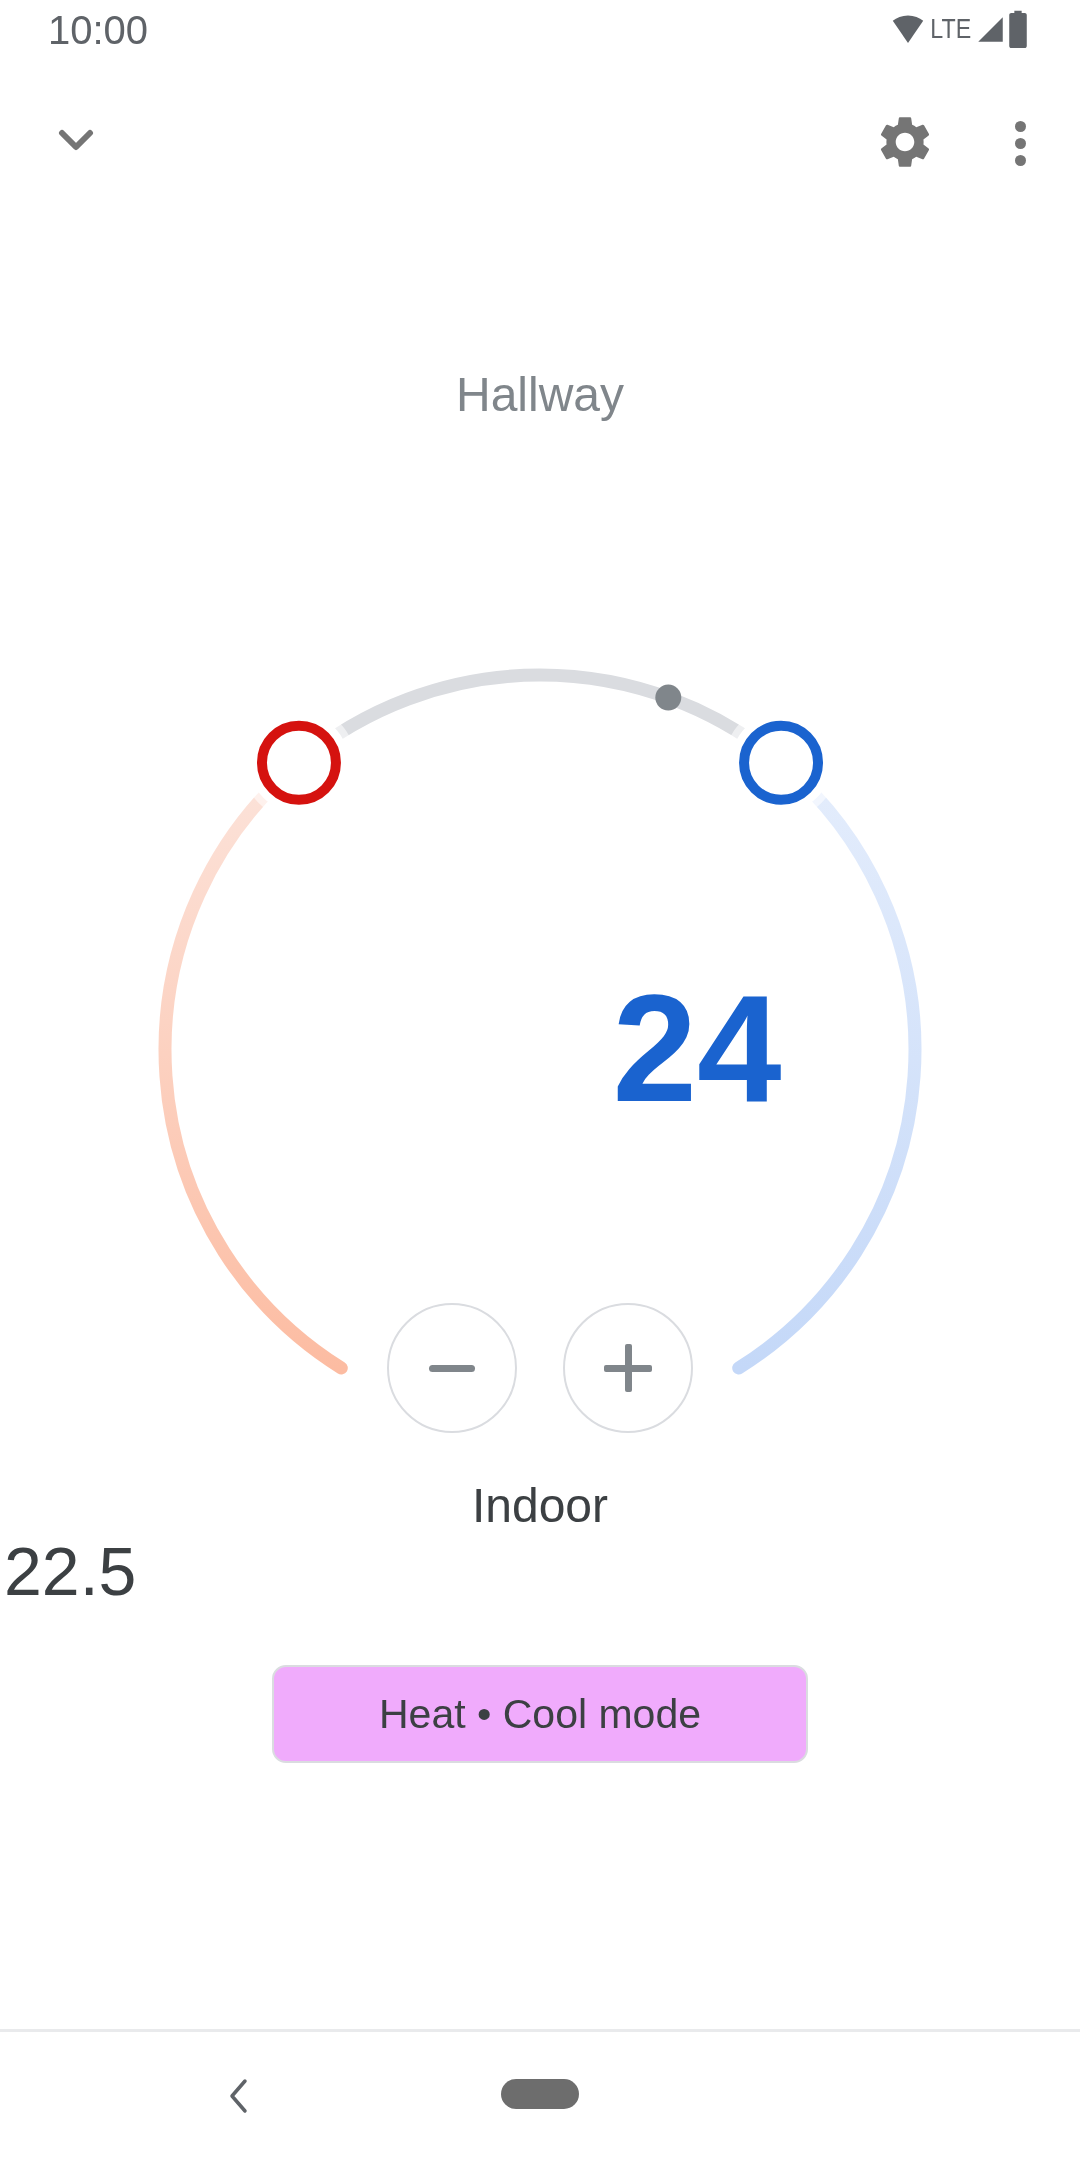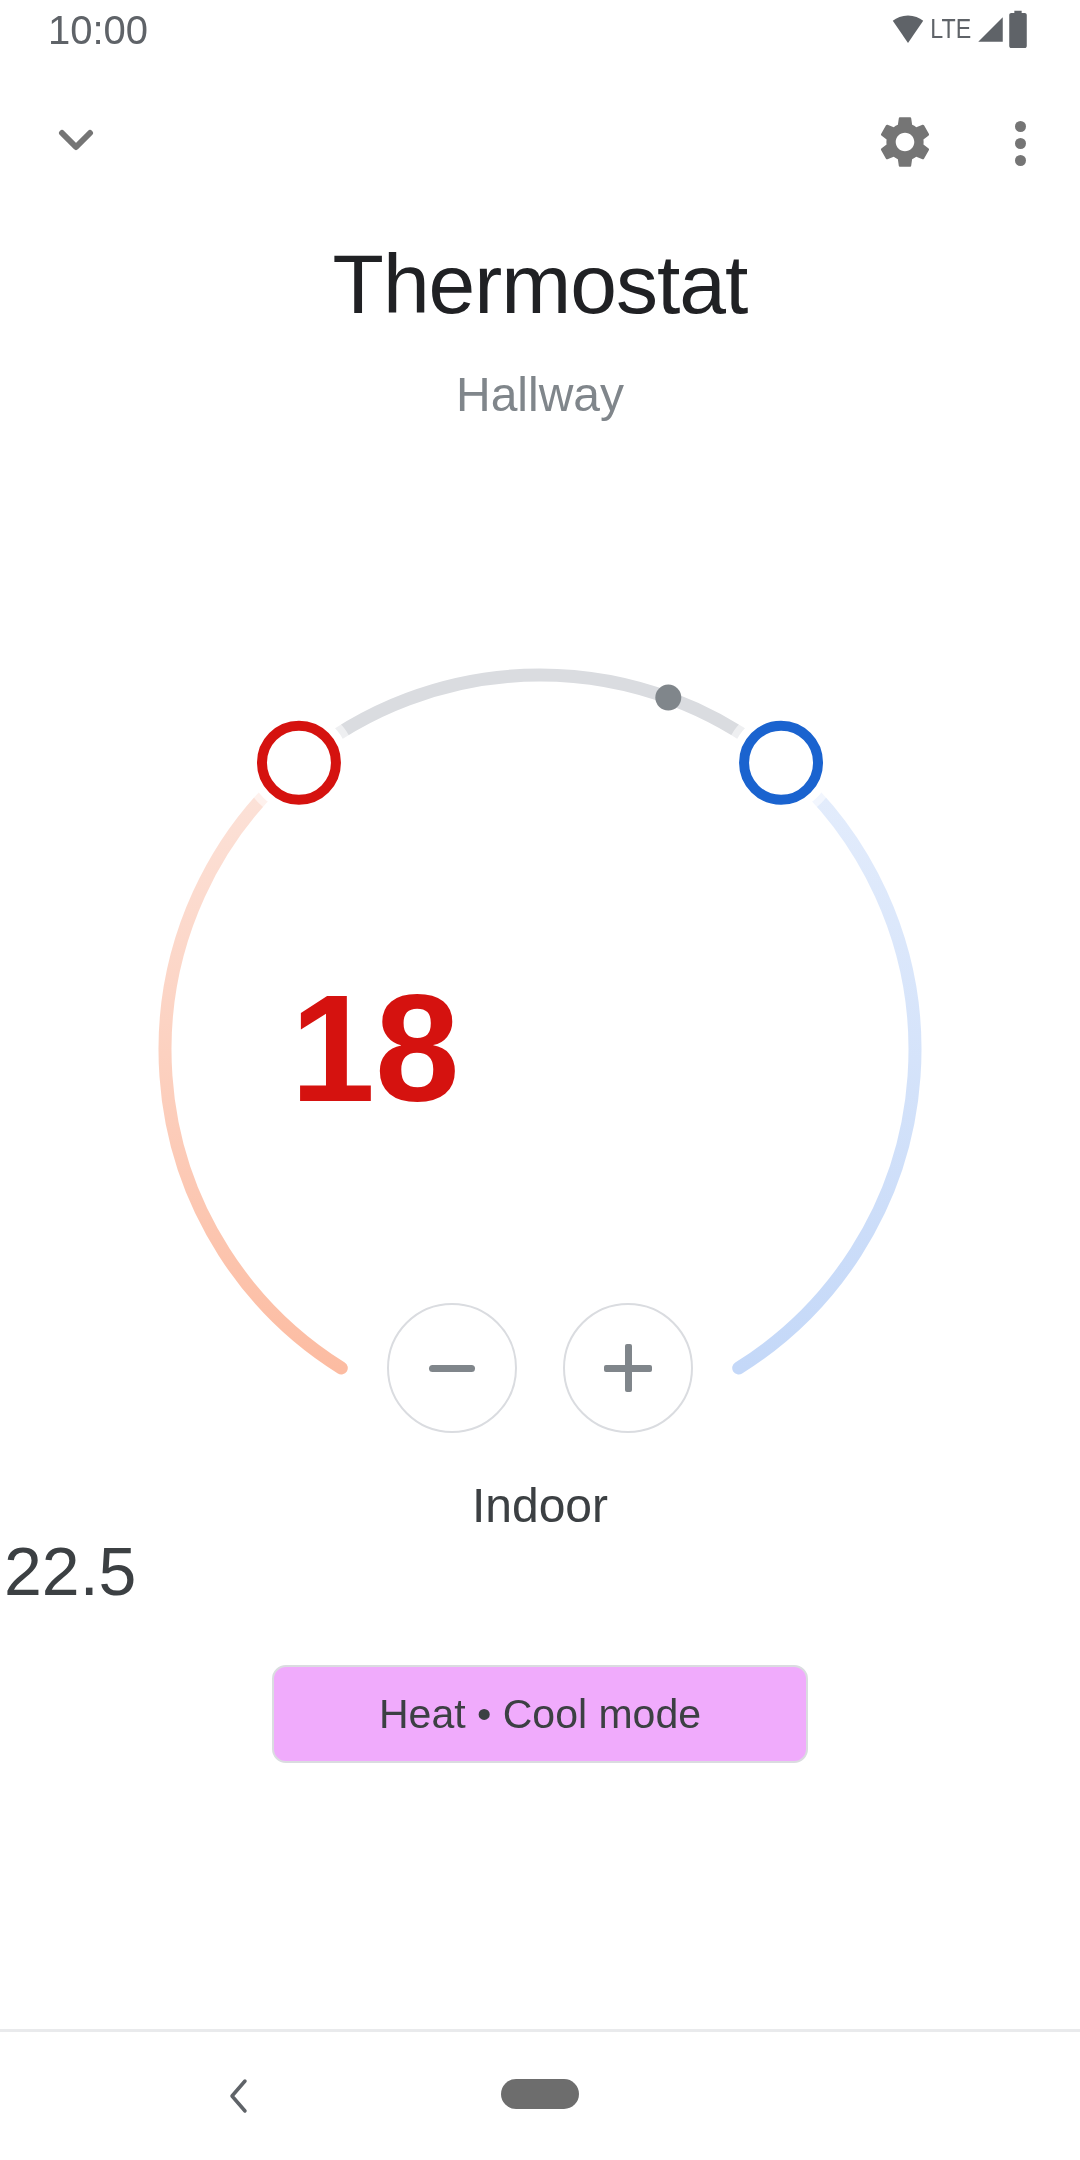--- a/index.html
+++ b/index.html
@@ -151,21 +151,20 @@
         <path d="M19.14 12.94c.04-.3.06-.61.06-.94 0-.32-.02-.64-.07-.94l2.03-1.58c.18-.14.23-.41.12-.61l-1.92-3.32c-.12-.22-.37-.29-.59-.22l-2.39.96c-.5-.38-1.03-.7-1.62-.94l-.36-2.54c-.04-.24-.24-.41-.48-.41h-3.84c-.24 0-.43.17-.47.41l-.36 2.54c-.59.24-1.13.57-1.62.94l-2.39-.96c-.22-.08-.47 0-.59.22L2.74 8.87c-.12.21-.08.47.12.61l2.03 1.58c-.05.3-.09.63-.09.94s.02.64.07.94l-2.03 1.58c-.18.14-.23.41-.12.61l1.92 3.32c.12.22.37.29.59.22l2.39-.96c.5.38 1.03.7 1.62.94l.36 2.54c.05.24.24.41.48.41h3.84c.24 0 .44-.17.47-.41l.36-2.54c.59-.24 1.13-.56 1.62-.94l2.39.96c.22.08.47 0 .59-.22l1.92-3.32c.12-.22.07-.47-.12-.61l-2.01-1.58zM12 15.6c-1.98 0-3.6-1.62-3.6-3.6s1.62-3.6 3.6-3.6 3.6 1.62 3.6 3.6-1.62 3.6-3.6 3.6z"></path>
       </svg>
     </span>
   </button>
   <button class="icon-btn more-button">
     <span class="kebab-dot"></span>
     <span class="kebab-dot"></span>
     <span class="kebab-dot"></span>
   </button>
 
-  <div class="page-title">Thermostat</div>
   <div class="room-subtitle">Hallway</div>
 
   <svg class="dial-svg" viewBox="0 0 1080 2160">
     <defs>
       <linearGradient id="heatGrad" gradientUnits="userSpaceOnUse" x1="298.95" y1="762.75" x2="341.3" y2="1368">
         <stop class="heat-stop-a" offset="0"></stop>
         <stop class="heat-stop-b" offset="1"></stop>
       </linearGradient>
       <linearGradient id="coolGrad" gradientUnits="userSpaceOnUse" x1="781.05" y1="762.75" x2="738.7" y2="1368">
         <stop class="cool-stop-a" offset="0"></stop>
@@ -187,21 +186,21 @@
       <circle class="heat-ring" cx="298.95" cy="762.75" r="37"></circle>
     </g>
 
     <g>
       <circle class="halo-outer" cx="781.05" cy="762.75" r="57"></circle>
       <circle class="halo-inner" cx="781.05" cy="762.75" r="50"></circle>
       <circle class="cool-ring" cx="781.05" cy="762.75" r="37"></circle>
     </g>
   </svg>
 
-  <div class="temp-value temp-heat">18</div>
+  <div class="temp-value temp-cool">24</div>
 
   <button class="step-btn btn-minus">
     <span class="minus-bar"></span>
   </button>
   <button class="step-btn btn-plus">
     <span class="plus-shape">
       <i class="plus-h"></i>
         <i class="plus-v"></i>
     </span>
   </button>

